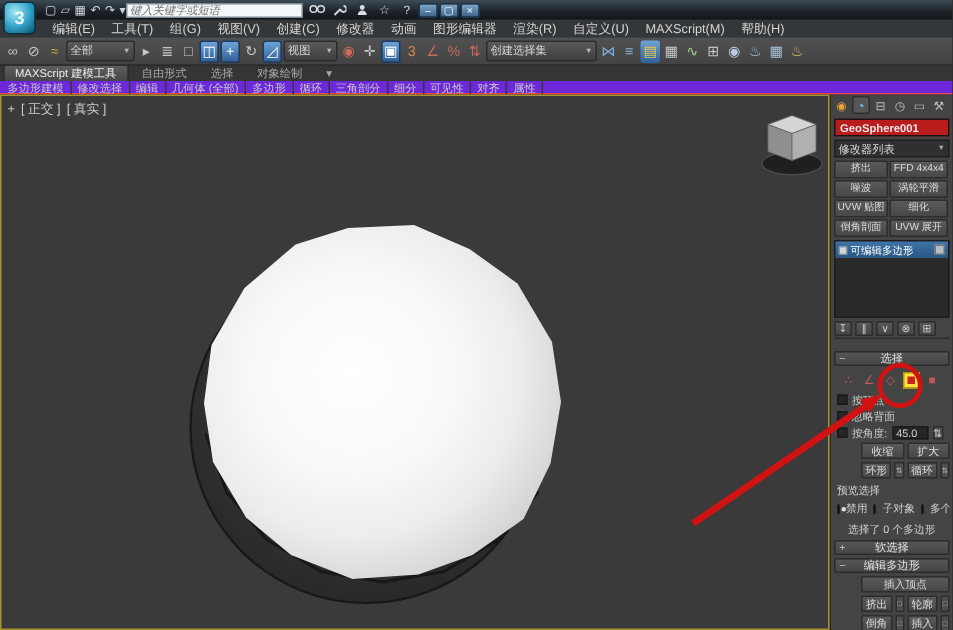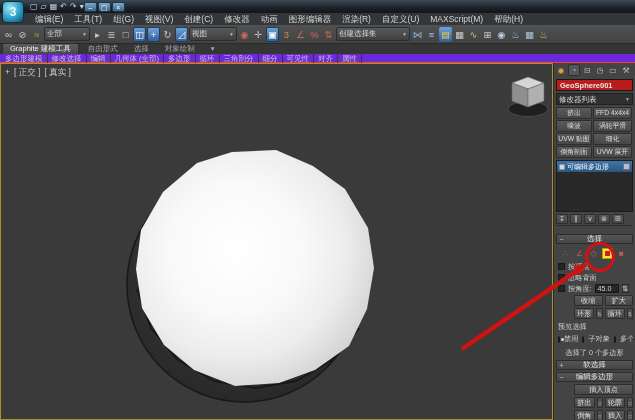--- a/index.html
+++ b/index.html
@@ -121,20 +121,42 @@
     <div id="app-logo">3</div>
     <div class="qat">
 
     <span>▢</span>
         <span>▱</span>
         <span>▦</span>
         <span>↶</span>
         <span>↷</span>
         <span>▾</span>
       </div>
+    <div id="infocenter">
+      <input id="search-input" placeholder="键入关键字或短语" style="">
+      <span class="ic-icon">
+        <svg width="11" height="9" viewBox="0 0 11 9">
+            <circle cx="3" cy="4" r="2.2" fill="none" stroke="#d8dde1" stroke-width="1"></circle>
+            <circle cx="8" cy="4" r="2.2" fill="none" stroke="#d8dde1" stroke-width="1"></circle>
+          </svg>
+      </span>
+      <span class="ic-icon">
+        <svg width="9" height="9" viewBox="0 0 9 9">
+            <path d="M1 8 L5 4 M5 4 a2 2 0 1 0 2-2" stroke="#d8dde1" stroke-width="1.2" fill="none"></path>
+          </svg>
+      </span>
+      <span class="ic-icon">
+        <svg width="9" height="9" viewBox="0 0 9 9">
+            <circle cx="4.5" cy="3" r="1.6" fill="#d8dde1"></circle>
+            <path d="M1.5 8 a3 3 0 0 1 6 0" fill="#d8dde1"></path>
+          </svg>
+      </span>
+      <span class="ic-icon">☆</span>
+      <span class="ic-icon">?</span>
+    </div>
     <div style="display:flex; gap:1px; margin-right:1px;">
 
     <span class="winbtn">‒</span>
         <span class="winbtn">▢</span>
         <span class="winbtn">×</span>
       </div>
   </div>
 
   <div id="menubar" class="abs">
 
@@ -164,21 +186,21 @@
     </span>
     <span style="display:flex;gap:1px">
         <span class="tb-icon">▸</span>
         <span class="tb-icon">≣</span>
         <span class="tb-icon">□</span>
         <span class="tb-icon active">◫</span>
         <span class="tb-icon active">+</span>
         <span class="tb-icon">↻</span>
         <span class="tb-icon active">◿</span>
       </span>
-    <span class="tb-drop" style="width:48px">
+    <span class="tb-drop" style="width:36px">
       <span>视图</span>
         <span class="arr">▼</span>
     </span>
     <span style="display:flex;gap:1px">
         <span class="tb-icon" style="color: rgb(201, 106, 90);">◉</span>
         <span class="tb-icon" style="color: rgb(198, 198, 198);">✛</span>
         <span class="tb-icon active">▣</span>
         <span class="tb-icon" style="color: rgb(208, 138, 74);">3</span>
         <span class="tb-icon" style="color: rgb(201, 106, 90);">∠</span>
         <span class="tb-icon" style="color: rgb(201, 106, 90);">%</span>
@@ -197,21 +219,21 @@
         <span class="tb-icon">⊞</span>
         <span class="tb-icon" style="color: rgb(184, 205, 224);">◉</span>
         <span class="tb-icon" style="color: rgb(168, 192, 216);">♨</span>
         <span class="tb-icon" style="color: rgb(168, 192, 216);">▦</span>
         <span class="tb-icon" style="color: rgb(224, 184, 96);">♨</span>
       </span>
   </div>
 
   <div id="ribbon-tabs" class="abs">
 
-  <span class="rtab active">Graphite 建模工具</span>
+  <span class="rtab active">MAXScript 建模工具</span>
       <span class="rtab">自由形式</span>
       <span class="rtab">选择</span>
       <span class="rtab">对象绘制</span>
       <span class="rtab">▾</span>
     </div>
   <div id="ribbon-panels" class="abs">
 
   <span class="rpanel">多边形建模</span>
       <span class="rpanel">修改选择</span>
       <span class="rpanel">编辑</span>

